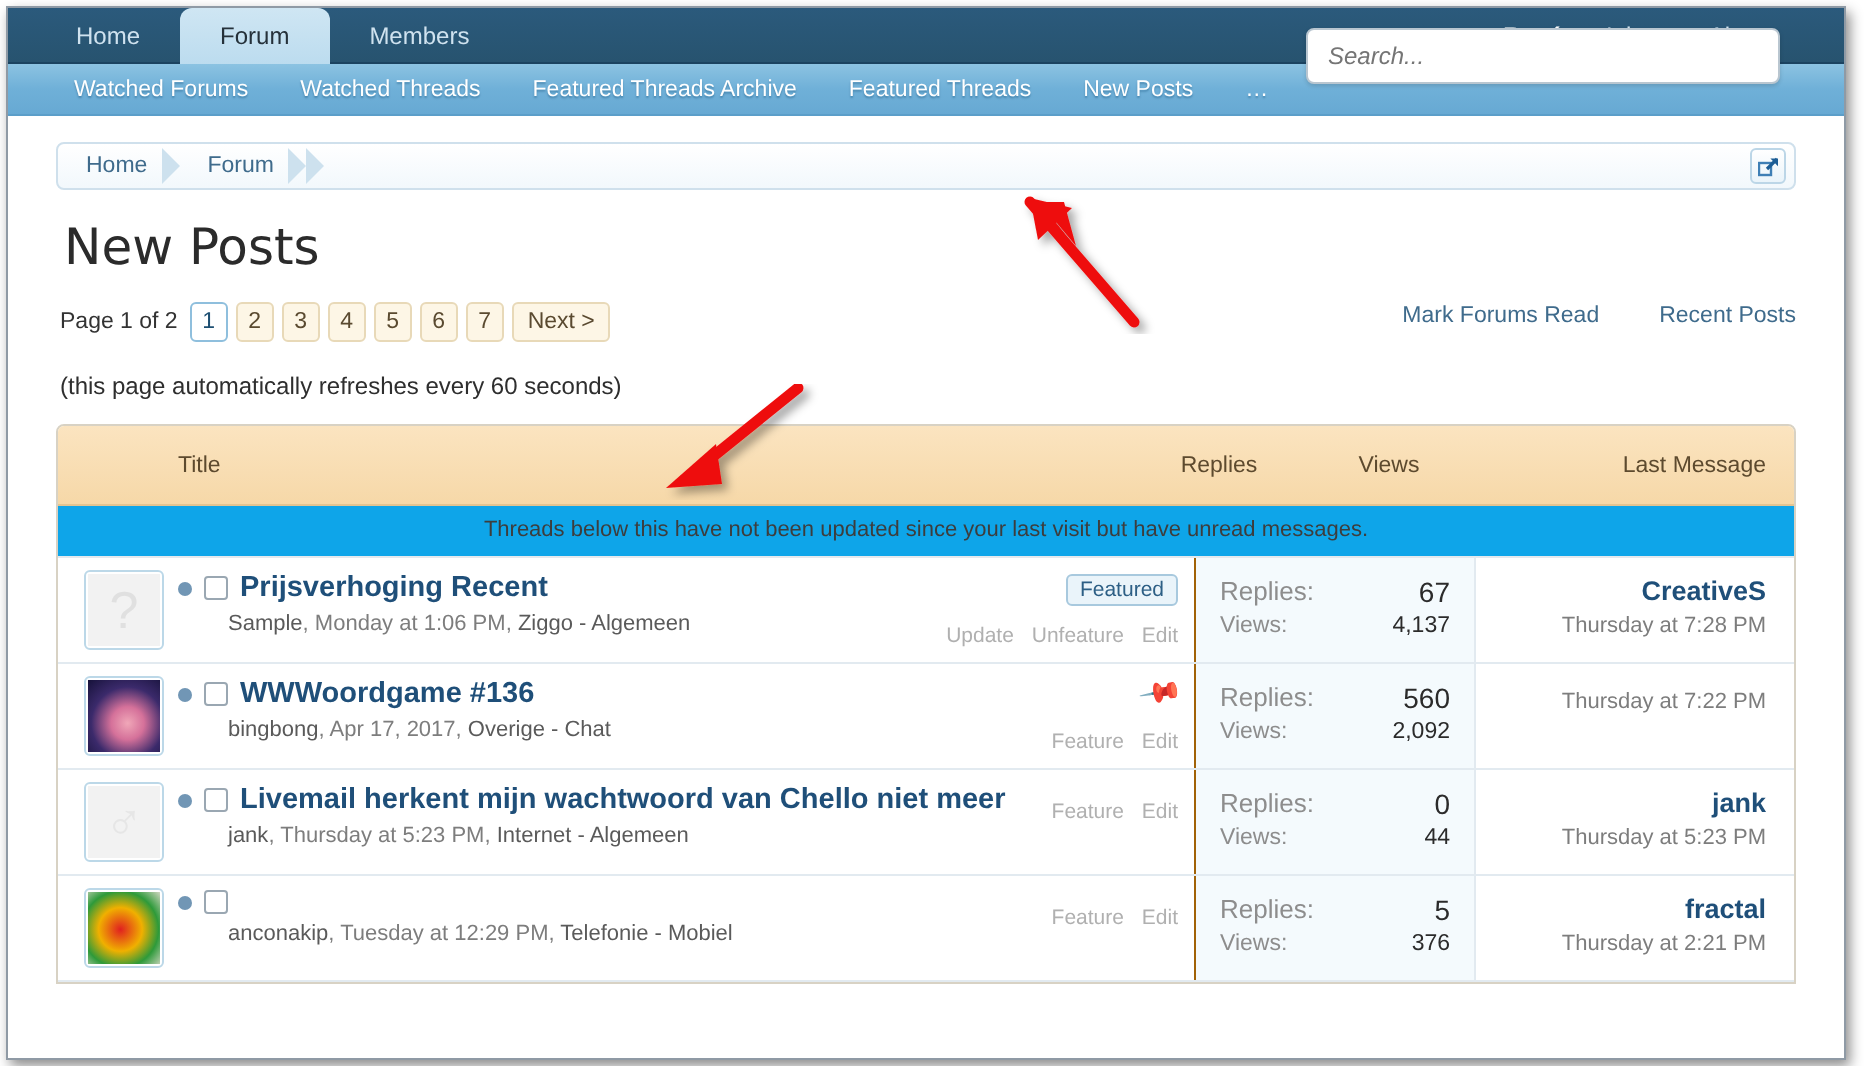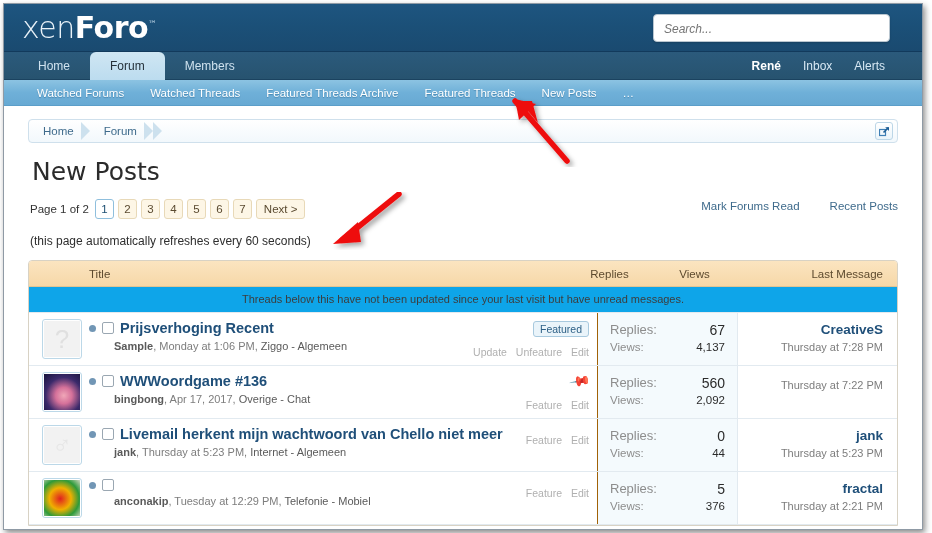--- a/index.html
+++ b/index.html
@@ -268,21 +268,21 @@
 
   
   .thread-table {
     margin-top: 12px;
     border: 1px solid #d8d2c4;
     border-radius: 4px 4px 0 0;
     overflow: hidden;
   }
   .table-head {
     display: flex;
-    height: 26px;
+    height: 40px;
     align-items: center;
     background: linear-gradient(to bottom, #fbe4c0 0%, #f6d8a8 100%);
     border-bottom: 1px solid #e3c492;
     font-size: 11.5px;
     color: #5d4a2e;
   }
   .th-title { flex: 1; padding-left: 60px; }
   .th-replies { width: 85px; text-align: center; }
   .th-views { width: 85px; text-align: center; }
   .th-last { width: 160px; text-align: right; padding-right: 14px; }
@@ -372,21 +372,21 @@
     overflow: hidden;
     text-overflow: ellipsis;
   }
   .meta-line {
     margin-top: 4px;
     margin-left: 25px;
     font-size: 11px;
     color: #7d7d7d;
     white-space: nowrap;
   }
-  .meta-line .author { color: #5a5a5a; font-weight: bold; }
+  .meta-line .author { color: #5a5a5a; font-weight: normal; }
   .meta-line .forum { color: #5a5a5a; }
 
   
   .row-extra {
     position: absolute;
     right: 8px; top: 6px;
     text-align: right;
     width: 200px;
   }
   .featured-badge {
@@ -449,25 +449,20 @@
 
   
   .arrow { position: absolute; pointer-events: none; }
 </style>
 </head>
 <body>
 
 <div id="page">
   <div class="window-frame">
 
-    <div class="brand-banner">
-      <div class="brand-logo">
-        <span class="lite">xen</span><span class="bold">Foro</span><span class="brand-tm">™</span>
-      </div>
-    </div>
 
     <div class="nav-primary">
       <div class="nav-tabs">
         <div class="nav-tab">Home</div>
         <div class="nav-tab active">Forum</div>
         <div class="nav-tab">Members</div>
       </div>
       <div class="nav-right">
         <div class="nav-link user">René</div>
         <div class="nav-link">Inbox</div>

